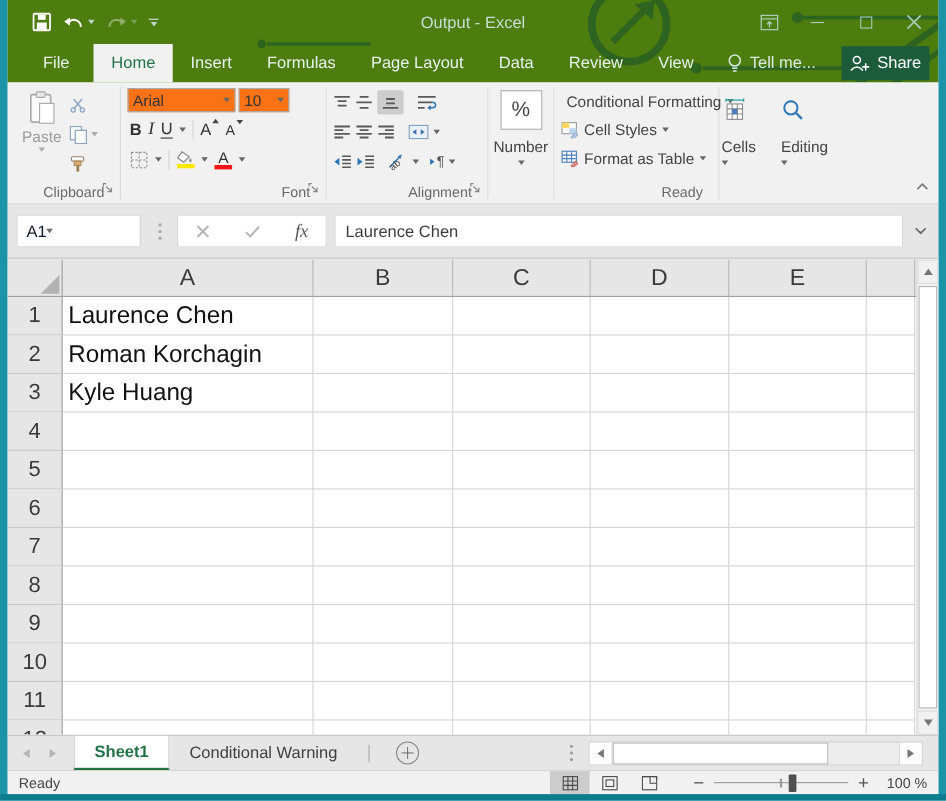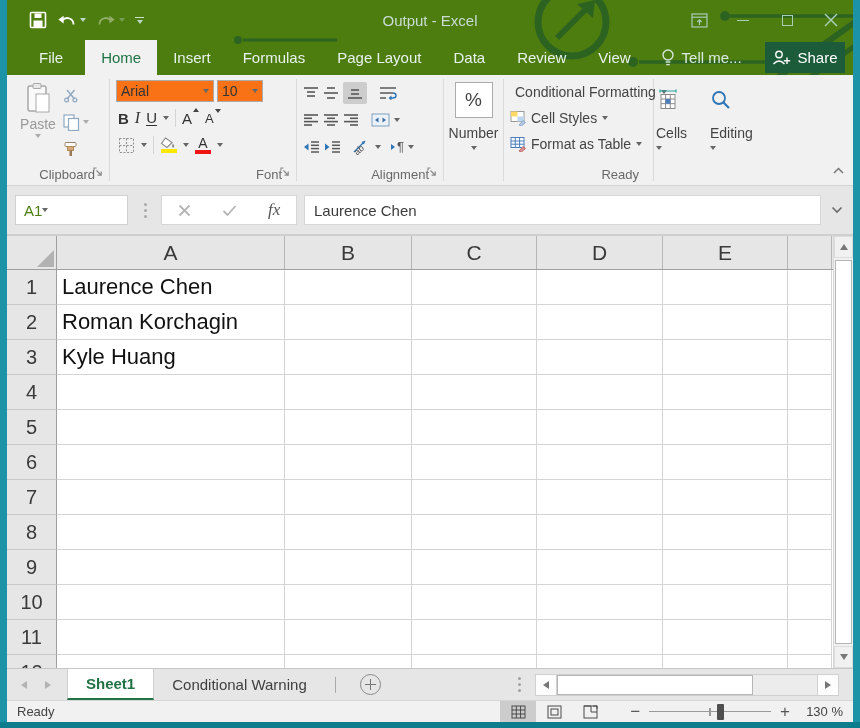--- a/index.html
+++ b/index.html
@@ -80,21 +80,21 @@
 
   .g-big { width: 54px; }
   .g-big .rlabel { margin-top: 8px; }
   .g-big .caret-down { margin-top: 5px; }
   .g-big .iconbox { margin-top: 4px; height: 34px; display: flex; align-items: center; }
 
   .ribbon-collapse { position: absolute; right: 8px; bottom: 6px; }
 
   
   .formula-row { height: 50px; background: #e6e6e6; display: flex; align-items: center; border-bottom: 2px solid #cfcfcf; }
-  .namebox { width: 113px; height: 30px; background: #fff; border: 1px solid #d0d0d0; margin-left: 8px; display: flex; align-items: center; padding: 0 8px; font-size: 15px; color: #4d7c0f; }
+  .namebox { width: 113px; height: 30px; background: #fff; border: 1px solid #d0d0d0; margin-left: 8px; display: flex; align-items: center; padding: 0 8px; font-size: 15px; color: #0f172a; }
   .vdots { display: flex; flex-direction: column; gap: 3px; margin: 0 14px 0 16px; }
   .vdots i { width: 3px; height: 3px; background: #a9a9a9; border-radius: 50%; }
   .fx-cluster { width: 136px; height: 30px; background: #fff; border: 1px solid #d6d6d6; display: flex; align-items: center; justify-content: space-around; }
   .fx-text { font-family: "Liberation Serif", serif; font-style: italic; font-size: 17px; color: #555; }
   .formula-input { flex: 1; height: 30px; background: #fff; border: 1px solid #d6d6d6; margin-left: 7px; display: flex; align-items: center; padding-left: 9px; font-size: 15px; color: #3c3c3c; }
   .fbar-expand { width: 32px; display: flex; justify-content: center; }
 
   
   .grid-area { position: relative; height: 432px; background: #fff; overflow: hidden; }
   .col-headers { position: absolute; top: 0; left: 0; right: 20px; height: 34px; display: flex; background: #e6e6e6; border-bottom: 1px solid #9f9f9f; }
@@ -783,19 +783,19 @@
         </div>
       </div>
       <div class="zoomctrl">
         <span class="zminus">−</span>
         <div class="ztrack">
           <div class="line"></div>
           <div class="notch"></div>
           <div class="zthumb"></div>
         </div>
         <span class="zplus">+</span>
-        <span class="zoomtext">130 %</span>
+        <span class="zoomtext">100 %</span>
       </div>
     </div>
 
   </div>
   <div class="edge-bottom"></div>
 </div>
 
 </body></html>

